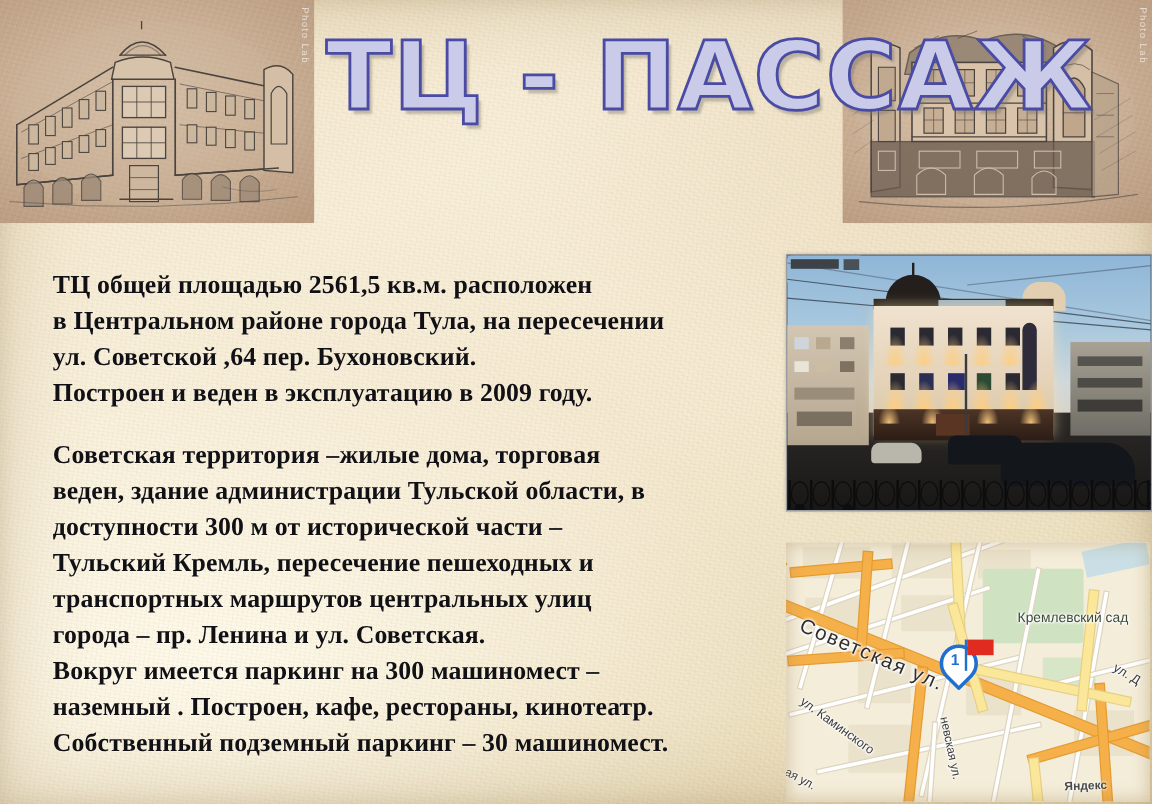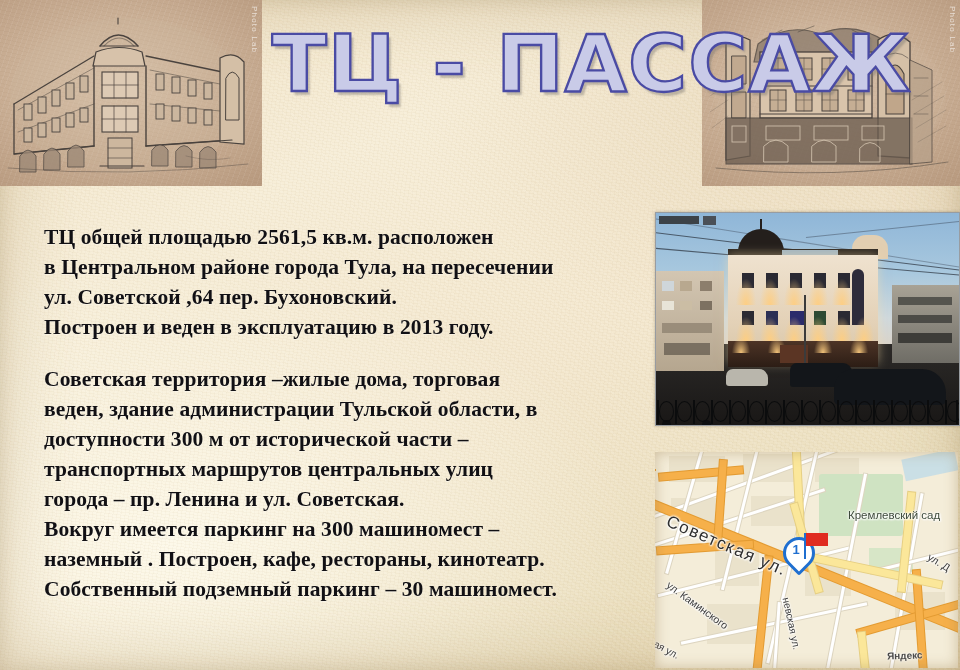--- a/index.html
+++ b/index.html
@@ -293,27 +293,28 @@
   </div>
 
   <div id="title-wrap">
     <span id="title-text">ТЦ - ПАССАЖ</span>
   </div>
 
   <div class="copy" id="para-1">
     <p>ТЦ общей площадью 2561,5 кв.м. расположен</p>
     <p>в Центральном районе города Тула, на пересечении</p>
     <p>ул. Советской ,64 пер. Бухоновский.</p>
-    <p>Построен и веден в эксплуатацию в 2013 году.</p>
+    <p>Построен и веден в эксплуатацию в 2009 году.</p>
   </div>
 
   <div class="copy" id="para-2">
     <p>Советская территория –жилые дома, торговая</p>
     <p>веден, здание администрации Тульской области, в</p>
     <p>доступности  300 м от исторической части  –</p>
+    <p>Тульский Кремль, пересечение пешеходных и</p>
     <p>транспортных маршрутов центральных улиц</p>
     <p>города – пр. Ленина и ул. Советская.</p>
     <p>Вокруг имеется паркинг на 300 машиномест –</p>
     <p>наземный . Построен, кафе, рестораны, кинотеатр.</p>
     <p>Собственный подземный паркинг –  30 машиномест.</p>
   </div>
 
   <div id="photo">
     <div class="ph" id="sky"></div>
     <div class="ph" id="ground"></div>

